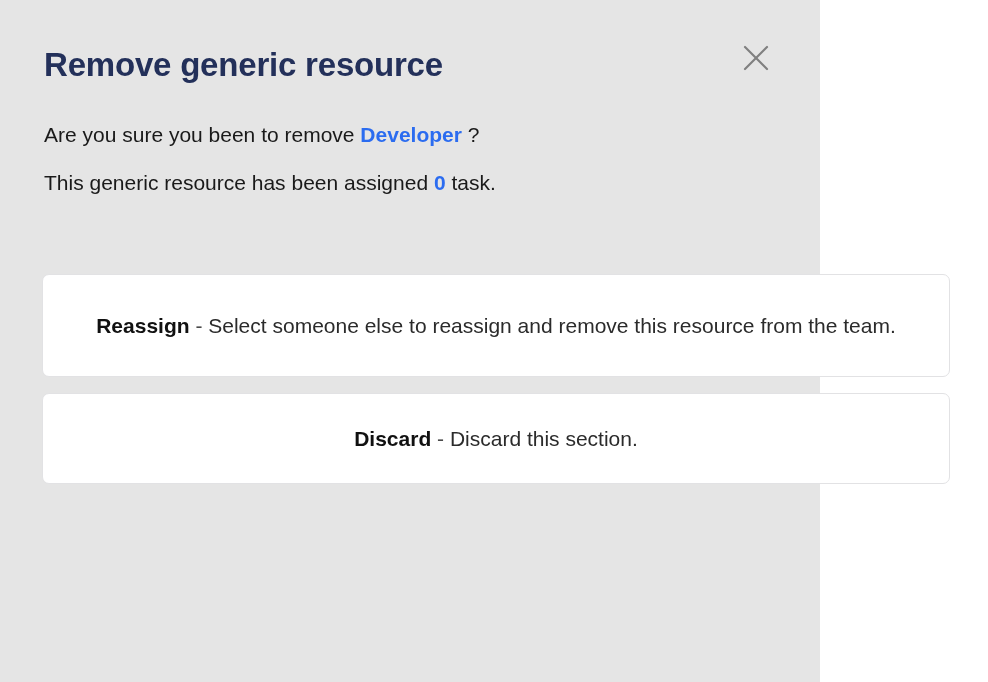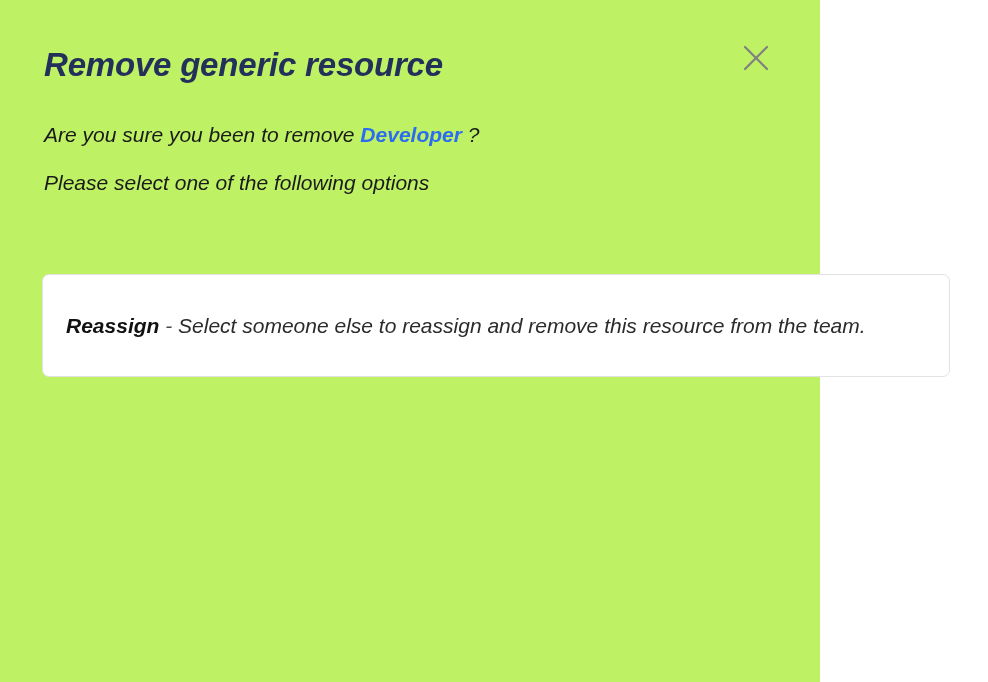--- a/index.html
+++ b/index.html
@@ -12,23 +12,22 @@
     background: #ffffff;
     font-family: "Liberation Sans", sans-serif;
     -webkit-font-smoothing: antialiased;
     overflow: hidden;
   }
 
   .dialog {
     position: relative;
     width: 820px;
     height: 682px;
-    background: #bef264;
+    background: #e5e5e5;
     box-sizing: border-box;
-    font-style: italic;
   }
 
   
   .dialog-header {
     position: absolute;
     left: 44px;
     top: 40px;
     right: 44px;
     height: 52px;
   }
@@ -90,20 +89,21 @@
   }
   .option-card {
     box-sizing: border-box;
     width: 100%;
     border: 1px solid #e2e2e4;
     border-radius: 7px;
     background: #ffffff;
     padding: 22px 23px;
     margin-bottom: 16px;
     cursor: pointer;
+    text-align: center;
   }
   .option-card:last-child {
     margin-bottom: 0;
   }
   .option-card.tall {
     padding-top: 28px;
     padding-bottom: 28px;
   }
   .option-text {
     font-size: 21px;
@@ -139,30 +139,41 @@
     </button>
   </div>
 
   <div class="dialog-body">
     <p class="body-line">
       <span>Are you sure you been to remove</span>
       <span class="accent">Developer</span>
       <span>?</span>
     </p>
 
+    <p class="body-line">
+      <span>This generic resource has been assigned</span>
+      <span class="accent">0</span>
+      <span>task.</span>
+    </p>
 
-    <p class="body-line">Please select one of the following options</p>
   </div>
 
   <div class="options-list">
 
     <div class="option-card tall">
       <span class="option-text">
         <span class="option-name">Reassign</span>
         <span class="option-sep">-</span>
         <span class="option-desc">Select someone else to reassign and remove this resource from the team.</span>
       </span>
     </div>
 
 
+    <div class="option-card">
+      <span class="option-text">
+        <span class="option-name">Discard</span>
+        <span class="option-sep">-</span>
+        <span class="option-desc">Discard this section.</span>
+      </span>
+    </div>
 
   </div>
 </div>
 
 </body></html>

